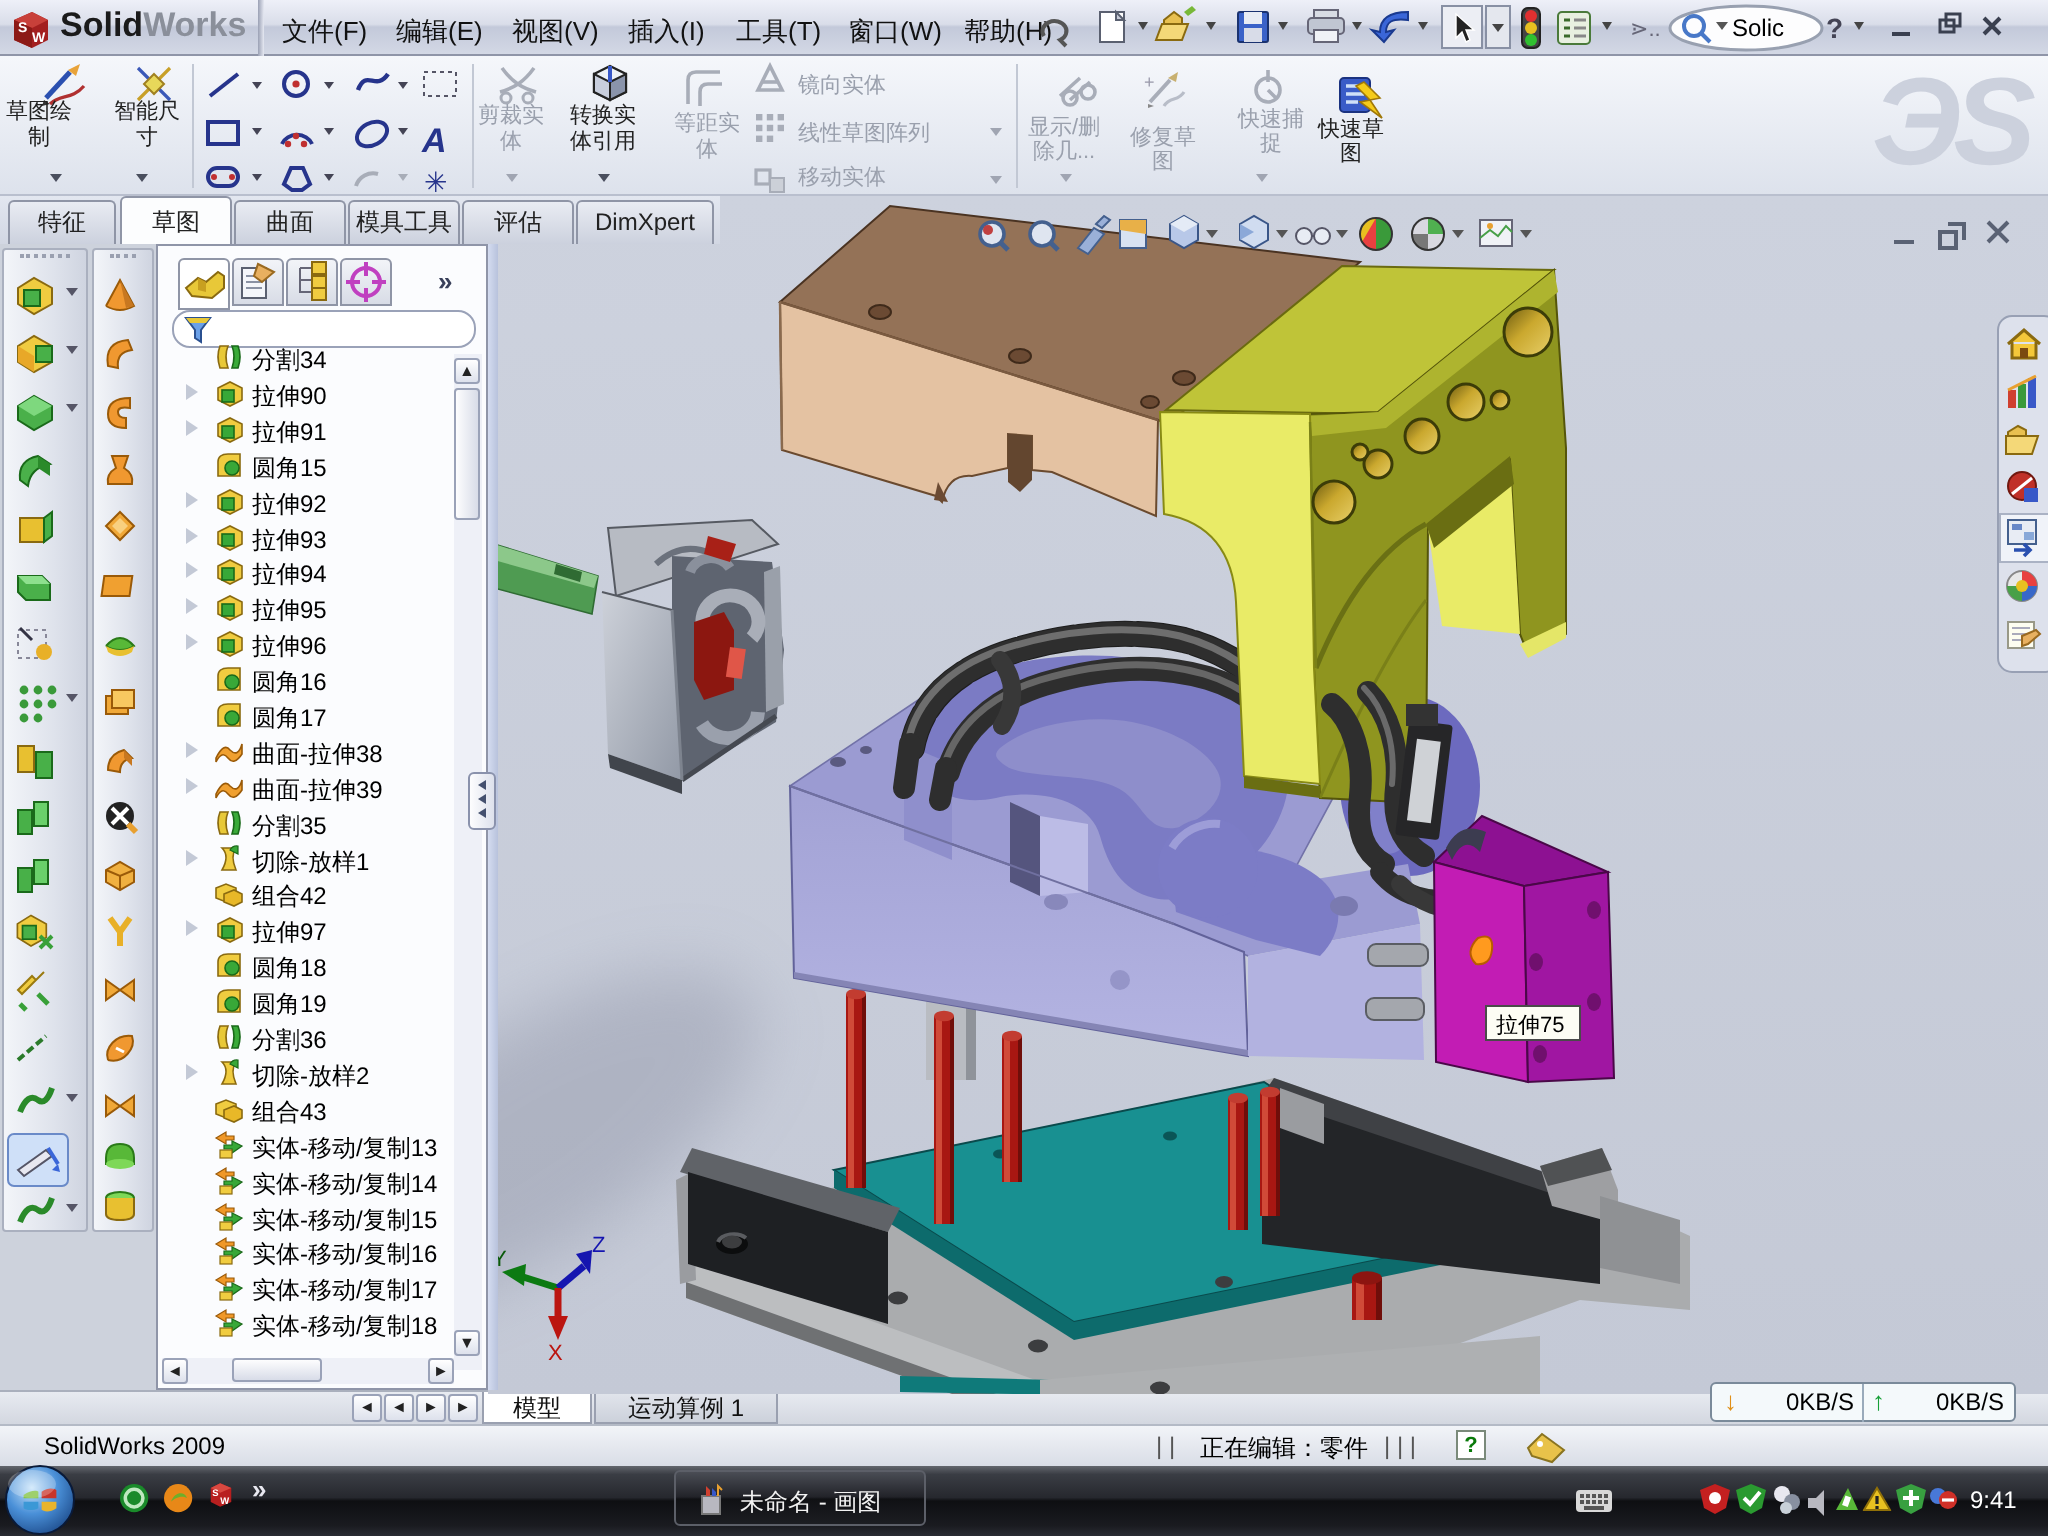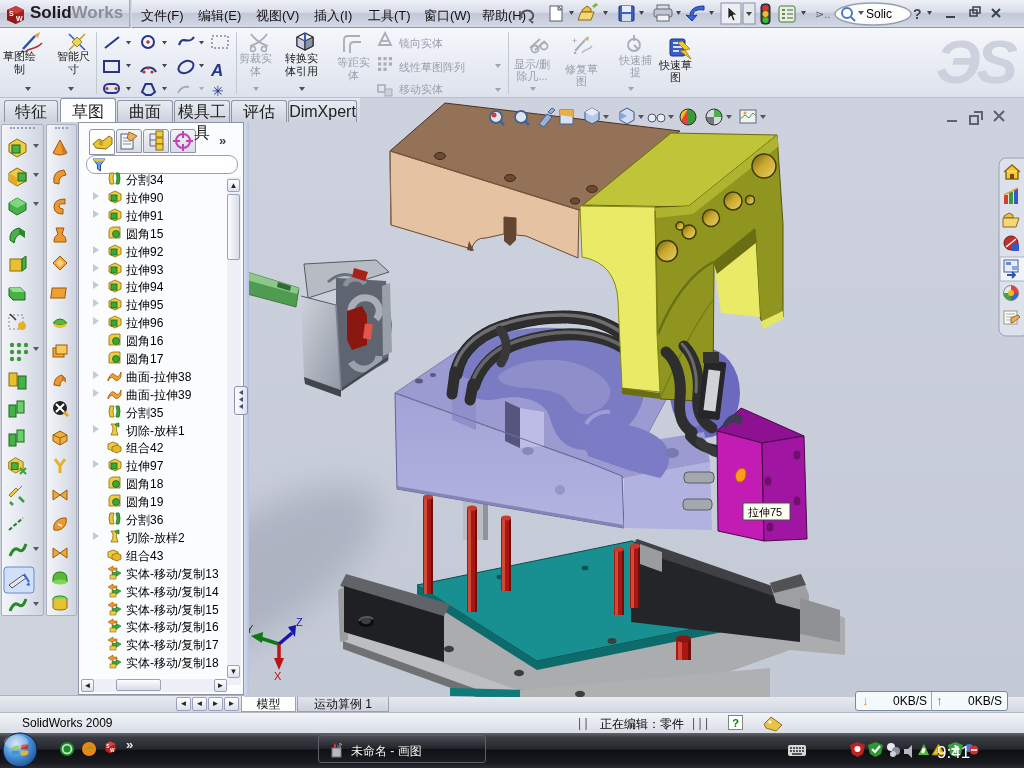--- a/index.html
+++ b/index.html
@@ -17,21 +17,21 @@
 #cmdmgr{position:absolute;left:0;top:28px;width:1024px;height:70px;
  background:linear-gradient(#f5f7fb,#dde2ec);border-bottom:1px solid #b9bfce}
 .cmlbl{position:absolute;font-size:11px;line-height:13px;color:#222;text-align:center;white-space:nowrap}
 .cmgray{color:#9aa0ad}
 .dd{position:absolute;width:0;height:0;border-left:3px solid transparent;border-right:3px solid transparent;border-top:4px solid #4a4f5e}
 .ddg{border-top-color:#a0a5b2}
 .vsep{position:absolute;top:32px;width:1px;height:62px;background:#c2c8d4}
 #dswm{position:absolute;left:936px;top:26px;font-size:62px;font-weight:bold;font-style:italic;color:#ccd1dd;letter-spacing:-4px}
 
 #tabrow{position:absolute;left:0;top:98px;width:1024px;height:24px;background:transparent;z-index:3}
-.tab{position:absolute;top:2px;height:22px;background:linear-gradient(#e9ecf3,#ccd1de);border:1px solid #8f95a6;border-bottom:none;border-radius:3px 3px 0 0;font-size:16px;color:#222;text-align:center;line-height:21px}
+.tab{position:absolute;top:2px;height:22px;background:linear-gradient(#e9ecf3,#ccd1de);border:1px solid #8f95a6;border-bottom:none;border-radius:3px 3px 0 0;font-size:12px;color:#222;text-align:center;line-height:21px}
 .tabact{background:#fcfdfe;top:0;height:24px;line-height:25px;z-index:3}
 #tabfill{position:absolute;left:0;top:98px;width:360px;height:24px;background:linear-gradient(#e3e7f0,#d2d7e3);z-index:2}
 
 #ltb1,#ltb2{position:absolute;top:124px;background:linear-gradient(90deg,#f3f5f9,#dfe3ec 60%,#cfd4e0);border:1px solid #aab0bf;border-radius:2px}
 #ltb1{left:1px;width:43px;height:492px}
 #ltb2{left:46px;width:31px;height:492px}
 .grip{height:7px;margin:2px 8px 1px 8px;border-top:2px dotted #9aa0b0}
 
 #tpanel{position:absolute;left:78px;top:122px;width:166px;height:573px;background:#fbfcfe;border:1px solid #8f95a8}
 .ptab{position:absolute;top:6px;width:26px;height:24px;background:linear-gradient(#f2f4f8,#d8dce6);border:1px solid #8f95a6;border-radius:3px 3px 0 0}
@@ -1149,21 +1149,21 @@
       <circle cx="8" cy="8" r="8" fill="#e88818"></circle>
       <path d="M4 10 C6 4 12 4 13 8 C10 6 6 8 4 10z" fill="#6fae2a"></path>
     </svg>
 <svg class="trayico" style="left:103px;top:7px" width="19" height="19" viewBox="0 0 19 19">
       <polygon points="3,5 9,2 16,5 16,14 9,17 3,14" fill="#b81f1f"></polygon>
       <polygon points="3,5 9,2 16,5 9,8" fill="#d84840"></polygon>
       <text x="4" y="10" font-size="6" fill="#fff" font-weight="bold">S</text>
       <text x="9" y="15" font-size="6" fill="#fff" font-weight="bold">W</text>
     </svg>
 <span style="position:absolute;left:126px;top:4px;color:#e8e8f0;font-size:13px;font-weight:bold">»</span>
-<div class="tkbtn" style="left:318px;width:168px">
+<div class="tkbtn" style="left:337px;width:126px">
 <svg style="position:absolute;left:10px;top:5px" width="15" height="17" viewBox="0 0 15 17">
         <rect x="3" y="7" width="9" height="9" fill="#b8b8c0" stroke="#777"></rect>
         <path d="M5 7 L5 2 L7 4 L7 7z" fill="#d04030"></path>
         <path d="M8 7 L8 3 L10 5 L10 7z" fill="#3858c8"></path>
         <path d="M11 7 L11 2 L13 4" stroke="#e8a030" fill="none"></path>
       </svg>
 <span style="position:absolute;left:32px;top:7px">未命名 - 画图</span>
     </div>
 <svg style="position:absolute;left:788px;top:12px" width="18" height="12" viewBox="0 0 18 12">
       <rect x="0" y="0" width="18" height="11" rx="2" fill="#d8d8d8"></rect>
@@ -1208,14 +1208,14 @@
     </svg>
 <svg class="trayico" style="left:948px;top:9px" viewBox="0 0 15 15">
       <path d="M7.5 0 L15 3 L13 12 L7.5 15 L2 12 L0 3z" fill="#38a040"></path>
       <path d="M7.5 3 v8 M3.5 7 h8" stroke="#fff" stroke-width="2"></path>
     </svg>
 <svg class="trayico" style="left:964px;top:9px" viewBox="0 0 15 15">
       <circle cx="5" cy="6" r="4" fill="#4878d8"></circle>
       <circle cx="10" cy="8" r="4.5" fill="#d03028"></circle>
       <rect x="7" y="7.2" width="6" height="1.6" fill="#fff"></rect>
     </svg>
-<span style="position:absolute;left:937px;top:10px;color:#fff;font-size:17px">9:41</span>
+<span style="position:absolute;left:985px;top:10px;color:#fff;font-size:12px">9:41</span>
 </div>
 
 </body></html>

